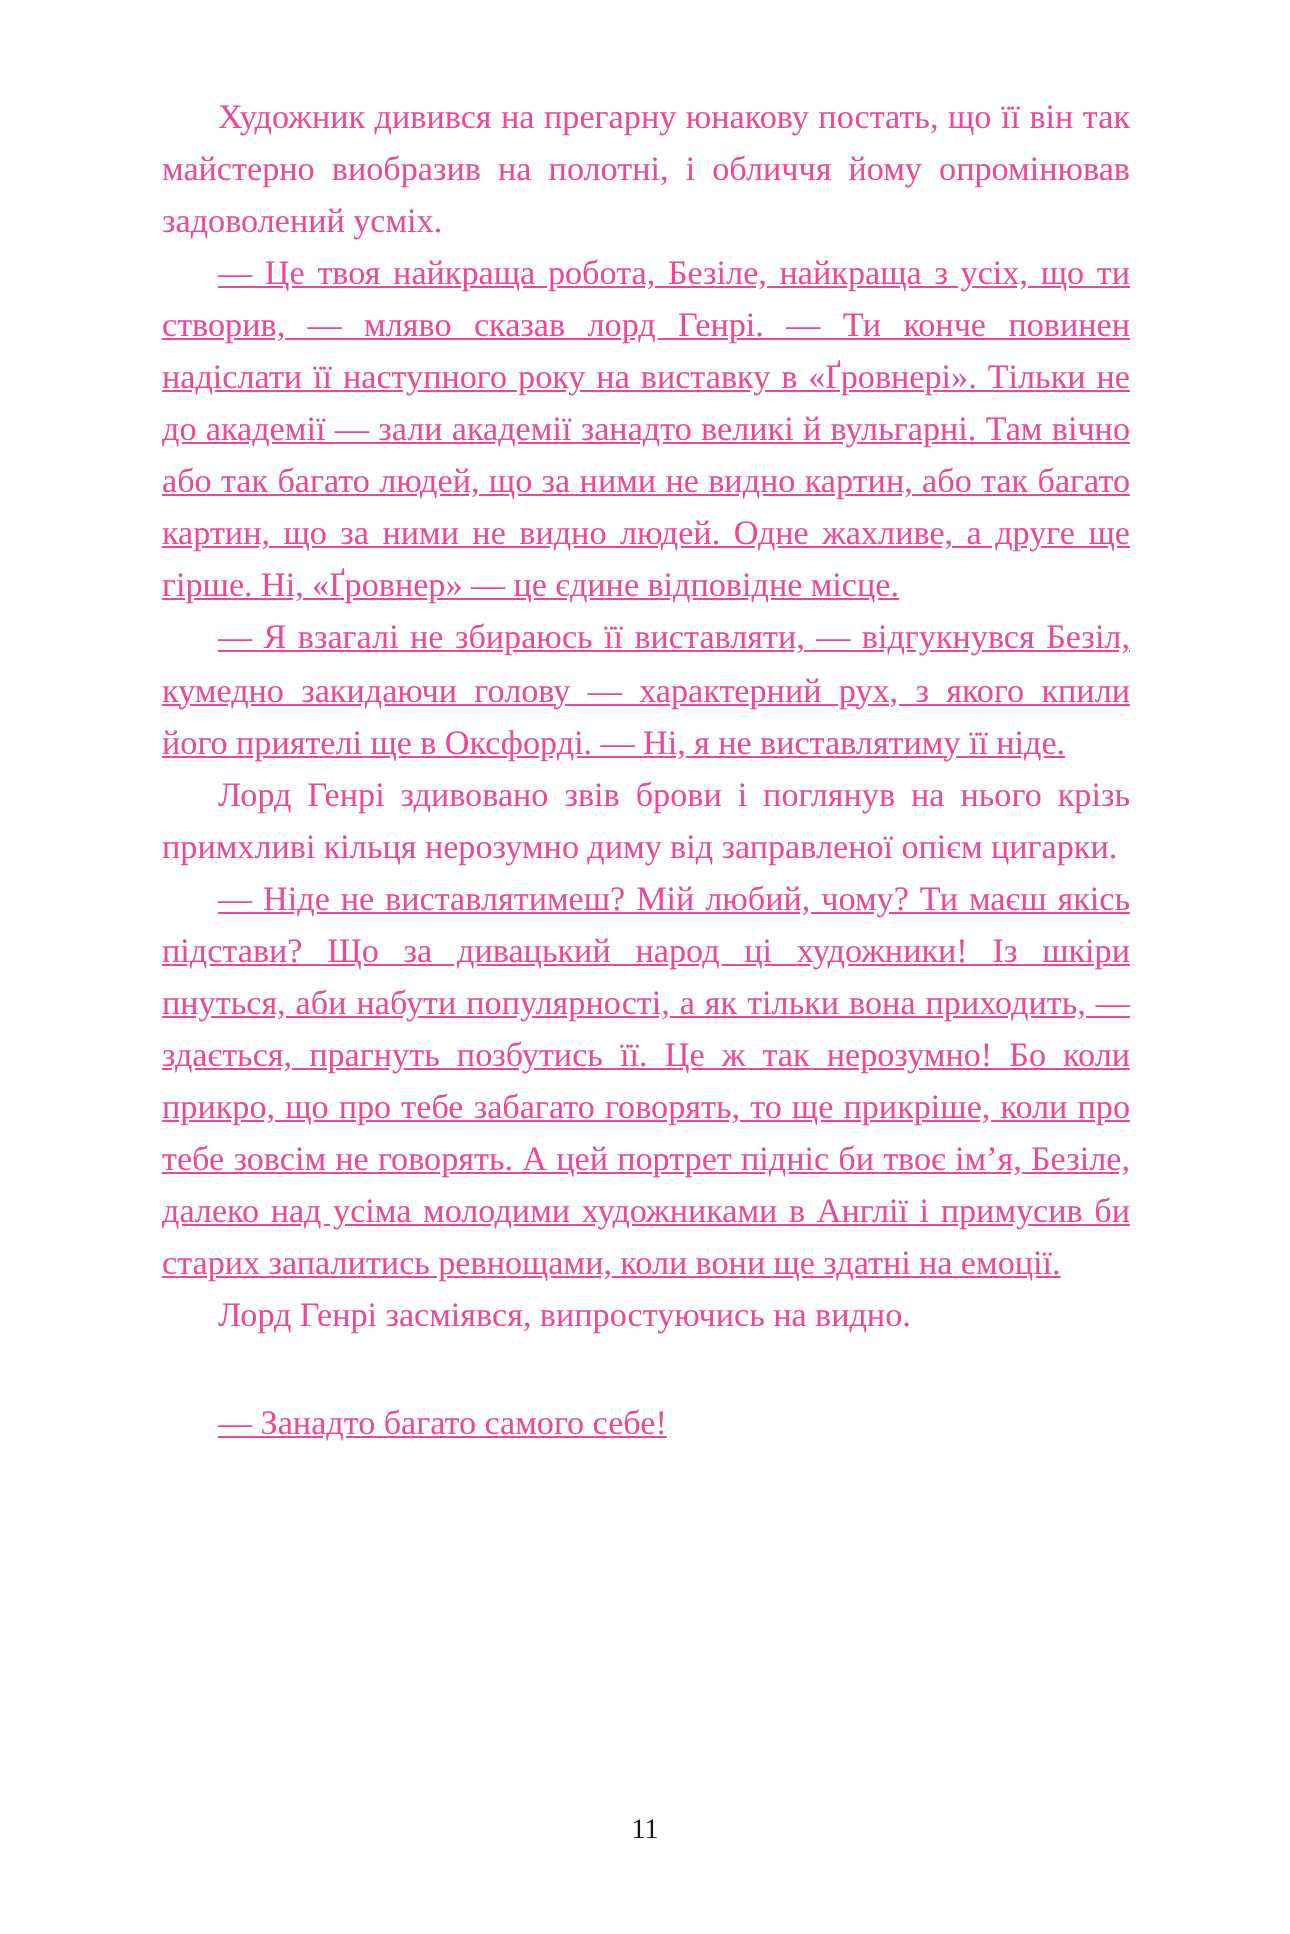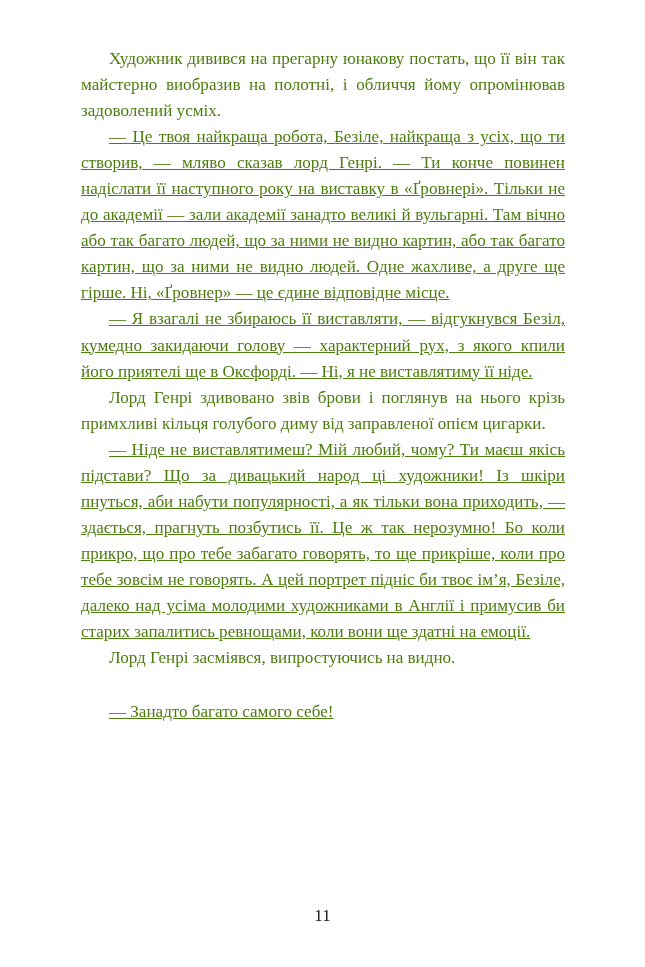--- a/index.html
+++ b/index.html
@@ -14,21 +14,21 @@
     background: #ffffff;
     margin: 0 auto;
     overflow: hidden;
     font-family: "Liberation Serif", "DejaVu Serif", serif;
   }
   .textblock {
     position: absolute;
     left: 81px;
     top: 46px;
     width: 484px;
-    color: #4d7c0f;
+    color: #ec4899;
     font-size: 17.1px;
     line-height: 26.05px;
     text-align: justify;
     text-justify: inter-word;
     -webkit-hyphens: none;
     hyphens: none;
     word-spacing: -0.1px;
   }
   .textblock p {
     margin: 0;
@@ -43,35 +43,35 @@
     text-indent: 28px;
     text-decoration: underline;
   }
   .folio {
     position: absolute;
     left: 0;
     top: 906px;
     width: 645px;
     text-align: center;
     color: #18181a;
-    font-size: 17px;
+    font-size: 14px;
     line-height: 20px;
     font-family: "Liberation Serif", "DejaVu Serif", serif;
   }
 </style>
 </head>
 <body>
 
 <div class="page">
 
   <div class="textblock">
     <p>Художник дивився на прегарну юнакову постать, що її він так майстерно виобразив на полотні, і обличчя йому опромінював задоволений усміх.</p>
     <p class="dlg">— Це твоя найкраща робота, Безіле, найкраща з усіх, що ти створив, — мляво сказав лорд Генрі. — Ти конче повинен надіслати її наступного року на виставку в «Ґровнері». Тільки не до академії — зали академії занадто великі й вульгарні. Там вічно або так багато людей, що за ними не видно картин, або так багато картин, що за ними не видно людей. Одне жахливе, а друге ще гірше. Ні, «Ґровнер» — це єдине відповідне місце.</p>
     <p class="dlg">— Я взагалі не збираюсь її виставляти, — відгукнувся Безіл, кумедно закидаючи голову — характерний рух, з якого кпили його приятелі ще в Оксфорді. — Ні, я не виставлятиму її ніде.</p>
-    <p>Лорд Генрі здивовано звів брови і поглянув на нього крізь примхливі кільця голубого диму від заправленої опієм цигарки.</p>
+    <p>Лорд Генрі здивовано звів брови і поглянув на нього крізь примхливі кільця нерозумно диму від заправленої опієм цигарки.</p>
     <p class="dlg">— Ніде не виставлятимеш? Мій любий, чому? Ти маєш якісь підстави? Що за дивацький народ ці художники! Із шкіри пнуться, аби набути популярності, а як тільки вона приходить, — здається, прагнуть позбутись її. Це ж так нерозумно! Бо коли прикро, що про тебе забагато говорять, то ще прикріше, коли про тебе зовсім не говорять. А цей портрет підніс би твоє ім’я, Безіле, далеко над усіма молодими художниками в Англії і примусив би старих запалитись ревнощами, коли вони ще здатні на емоції.</p>
     <p>Лорд Генрі засміявся, випростуючись на видно.</p>
     <p class="dlg">— Занадто багато самого себе!</p>
   </div>
 
   <div class="folio">11</div>
 
 </div>
 
 </body></html>

